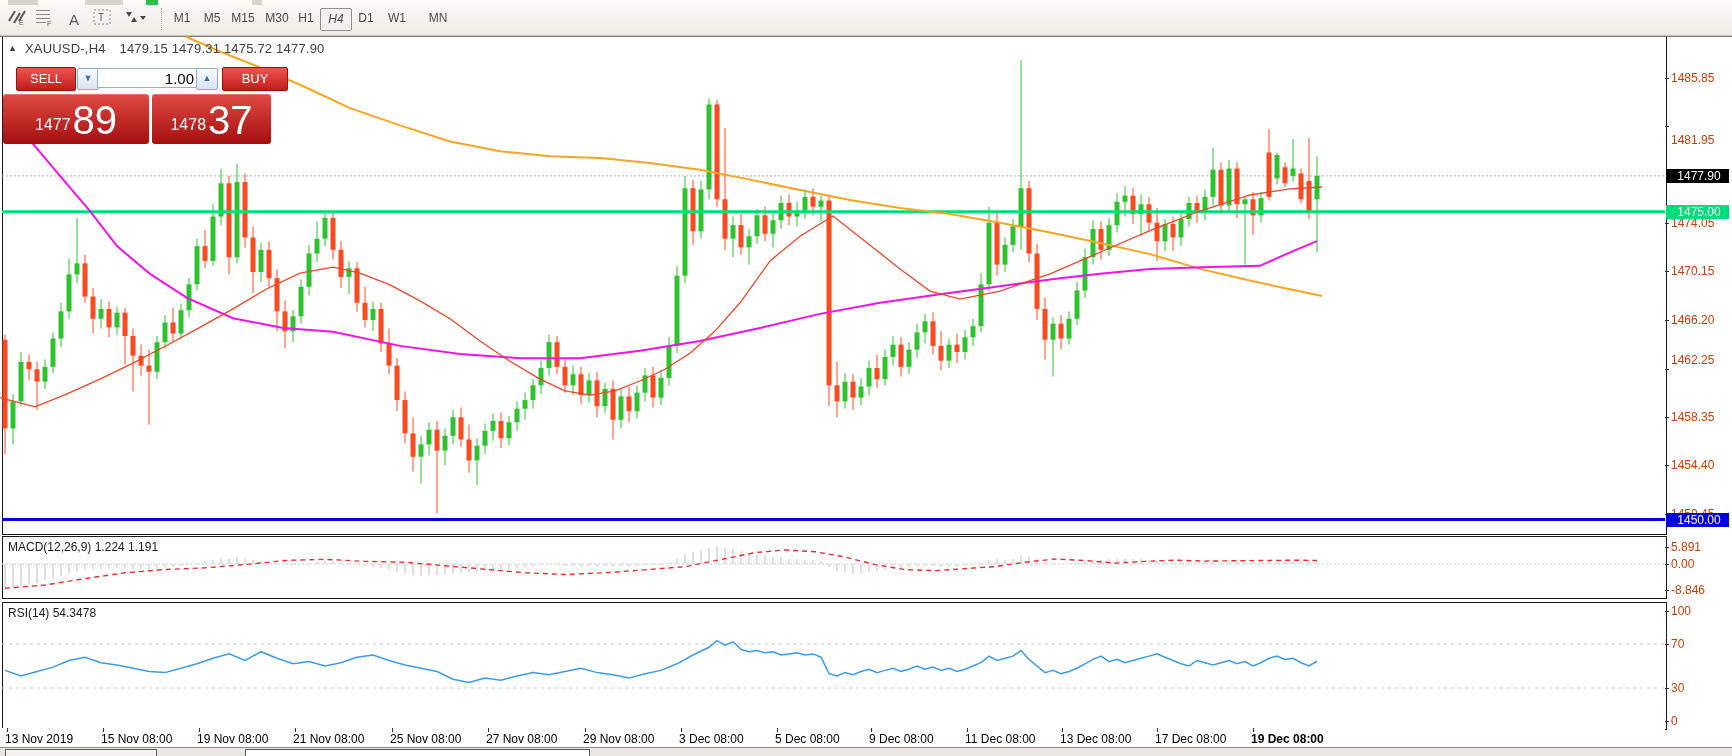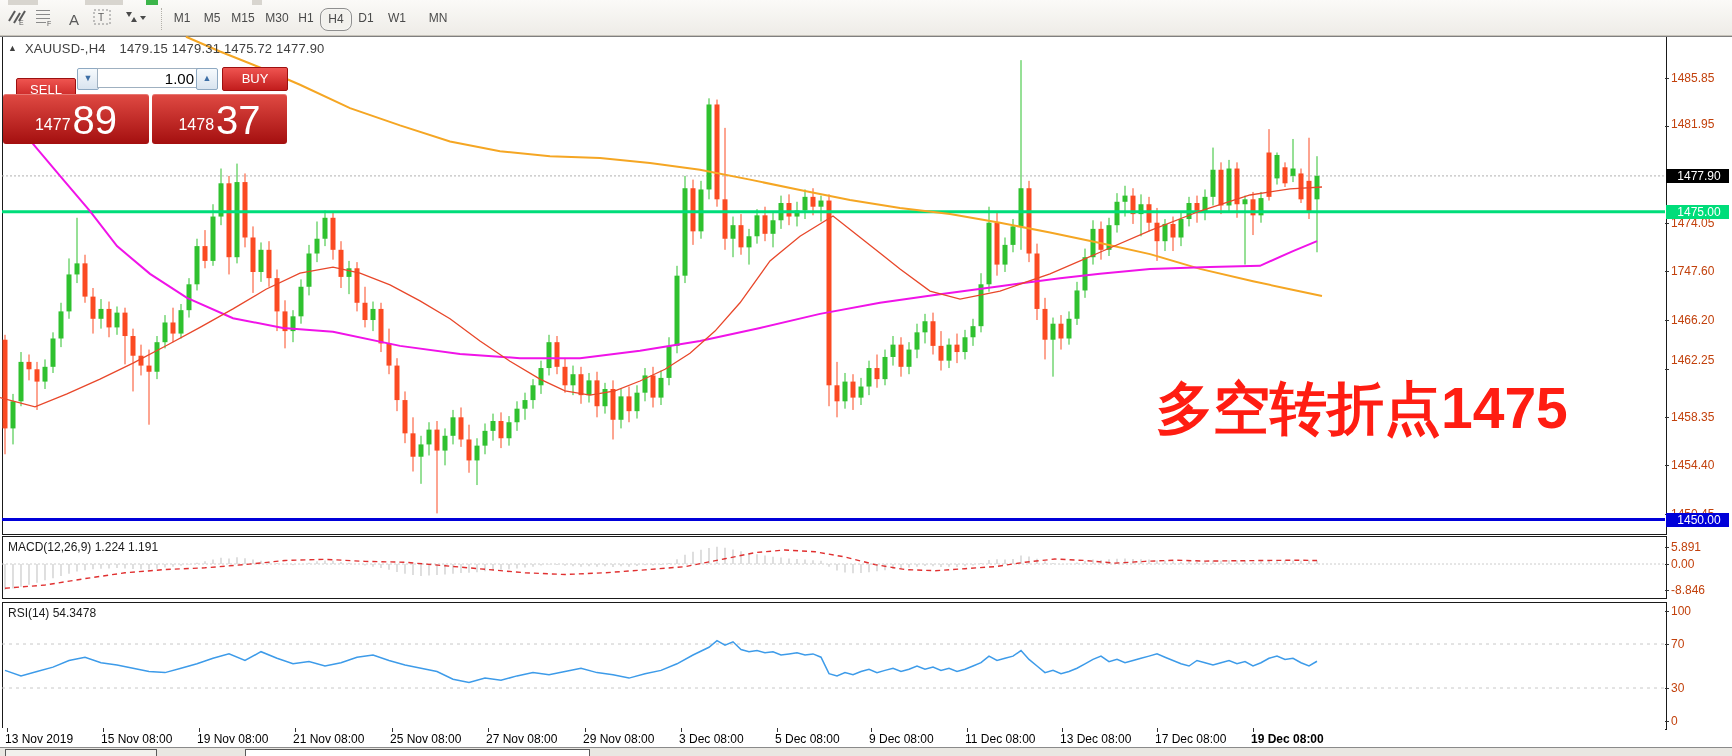--- a/index.html
+++ b/index.html
@@ -10,48 +10,48 @@
   #toolbar{left:0;top:0;width:1732px;height:35px;background:linear-gradient(#fbfaf8,#eeece7);
            border-bottom:1px solid #c7c3ba;}
   .sliver{position:absolute;top:0;height:5px;background:#d8d5cf;}
   .sliver.green{background:#3cb54a;}
   .tool-btn{position:absolute;top:8px;width:24px;height:22px;display:flex;align-items:center;
             justify-content:center;color:#5a5a5a;border-radius:2px;}
   .tool-sep{position:absolute;top:8px;left:161px;width:1px;height:22px;
             border-left:1px dotted #b3b0a9;}
   .tf-btn{position:absolute;top:8px;height:21px;line-height:21px;text-align:center;
           font-size:12px;color:#4a4a4a;}
-  .tf-btn.active{background:#f2f1ed;border:1px solid #8f8f8f;border-radius:8px;
-                 box-shadow:inset 0 0 2px #ffffff;}
+  .tf-btn.active{background:#f2f1ed;border:1px solid #8f8f8f;border-radius:2px;
+                 box-shadow:inset 0 0 2px #ffffff;font-style:italic;}
   
   #chart-window{left:0;top:36px;width:1732px;height:711px;background:#ffffff;
                 border-top:1px solid #7f7f7f;}
   .pane{position:absolute;left:2px;width:1663px;background:#fff;
         border-right:1px solid #1a1a1a;border-bottom:1px solid #1a1a1a;border-left:1px solid #1a1a1a;}
   #pane-main{top:0;height:497px;border-top:none;}
   #pane-macd{top:499px;height:61px;border-top:1px solid #1a1a1a;}
   #pane-rsi{top:565px;height:126px;border-top:1px solid #1a1a1a;}
   svg{position:absolute;left:0;top:0;overflow:visible;}
   
   #quote-line{left:8px;top:4px;font-size:13px;color:#404040;letter-spacing:.2px;}
   #quote-line .tri{font-size:9px;vertical-align:2px;margin-right:4px;}
   
   .tp-btn{position:absolute;color:#fff;font-size:13px;text-align:center;
           background:linear-gradient(#ef5450,#c21d1d);border:1px solid #9c1010;border-radius:2px;}
-  #sell-btn{left:16px;top:30px;width:58px;height:22px;line-height:21px;margin-top:11px;}
+  #sell-btn{left:16px;top:30px;width:58px;height:22px;line-height:21px;}
   #buy-btn{left:222px;top:30px;width:64px;height:22px;line-height:21px;}
   .spin{position:absolute;top:31px;width:20px;height:20px;background:linear-gradient(#f6fafd,#d9e4ef);
         border:1px solid #8ea9c2;color:#3c6ea5;font-size:9px;text-align:center;line-height:19px;border-radius:2px;}
   #vol-input{position:absolute;left:97px;top:31px;width:92px;height:18px;border:1px solid #9fb0c0;
              font-size:15px;text-align:right;padding:0 4px;font-family:"Liberation Sans",sans-serif;}
   .big-quote{position:absolute;top:57px;height:46px;border-radius:3px;color:#fff;
              background:linear-gradient(#e04a43,#a40f0f);display:flex;align-items:flex-end;
              justify-content:center;padding-bottom:4px;box-shadow:inset 0 1px 0 rgba(255,255,255,.25);}
   #sell-quote{left:3px;width:146px;}
-  #buy-quote{left:152px;width:135px;}
+  #buy-quote{left:152px;width:119px;}
   .bq-small{font-size:16px;line-height:30px;margin-right:2px;}
   .bq-big{font-size:40px;line-height:40px;font-weight:400;}
   
   #annotation{left:1156px;top:334px;font-size:57px;color:#ff1d12;font-weight:600;white-space:nowrap;}
   
   .y-label{position:absolute;left:1671px;font-size:12px;color:#c2410c;height:14px;line-height:14px;}
   .y-tick{position:absolute;left:1665px;width:4px;height:1px;background:#333;}
   .y-box{position:absolute;left:1666px;width:60px;height:14px;font-size:12px;color:#fff;
          text-align:center;padding-left:3px;line-height:14px;}
   .pane-label{position:absolute;left:8px;font-size:12px;color:#1a1a1a;}
@@ -656,34 +656,33 @@
     <div id="sell-quote" class="big-quote">
       <span class="bq-small">1477</span>
       <span class="bq-big">89</span>
     </div>
     <div id="buy-quote" class="big-quote">
       <span class="bq-small">1478</span>
       <span class="bq-big">37</span>
     </div>
   </div>
 
-  <div id="annotation" class="abs">多空转折点1475</div>
 
   <div class="pane-label" style="top:503px;">MACD(12,26,9) 1.224 1.191</div>
   <div class="pane-label" style="top:569px;">RSI(14) 54.3478</div>
 
   <div id="price-axis">
       <div class="y-tick" style="top: 41px;"></div>
       <div class="y-label" style="top: 34px;">1485.85</div>
       <div class="y-tick" style="top: 89px;"></div>
-      <div class="y-label" style="top: 80px;">1481.95</div>
+      <div class="y-label" style="top: 96px;">1481.95</div>
       <div class="y-tick" style="top: 186px;"></div>
       <div class="y-label" style="top: 179px;">1474.05</div>
       <div class="y-tick" style="top: 234px;"></div>
-      <div class="y-label" style="top: 227px;">1747.60</div>
+      <div class="y-label" style="top: 227px;">1470.15</div>
       <div class="y-tick" style="top: 283px;"></div>
       <div class="y-label" style="top: 276px;">1466.20</div>
       <div class="y-tick" style="top: 332px;"></div>
       <div class="y-label" style="top: 316px;">1462.25</div>
       <div class="y-tick" style="top: 380px;"></div>
       <div class="y-label" style="top: 373px;">1458.35</div>
       <div class="y-tick" style="top: 428px;"></div>
       <div class="y-label" style="top: 421px;">1454.40</div>
       <div class="y-tick" style="top: 477px;"></div>
       <div class="y-label" style="top: 470px;">1450.45</div>

